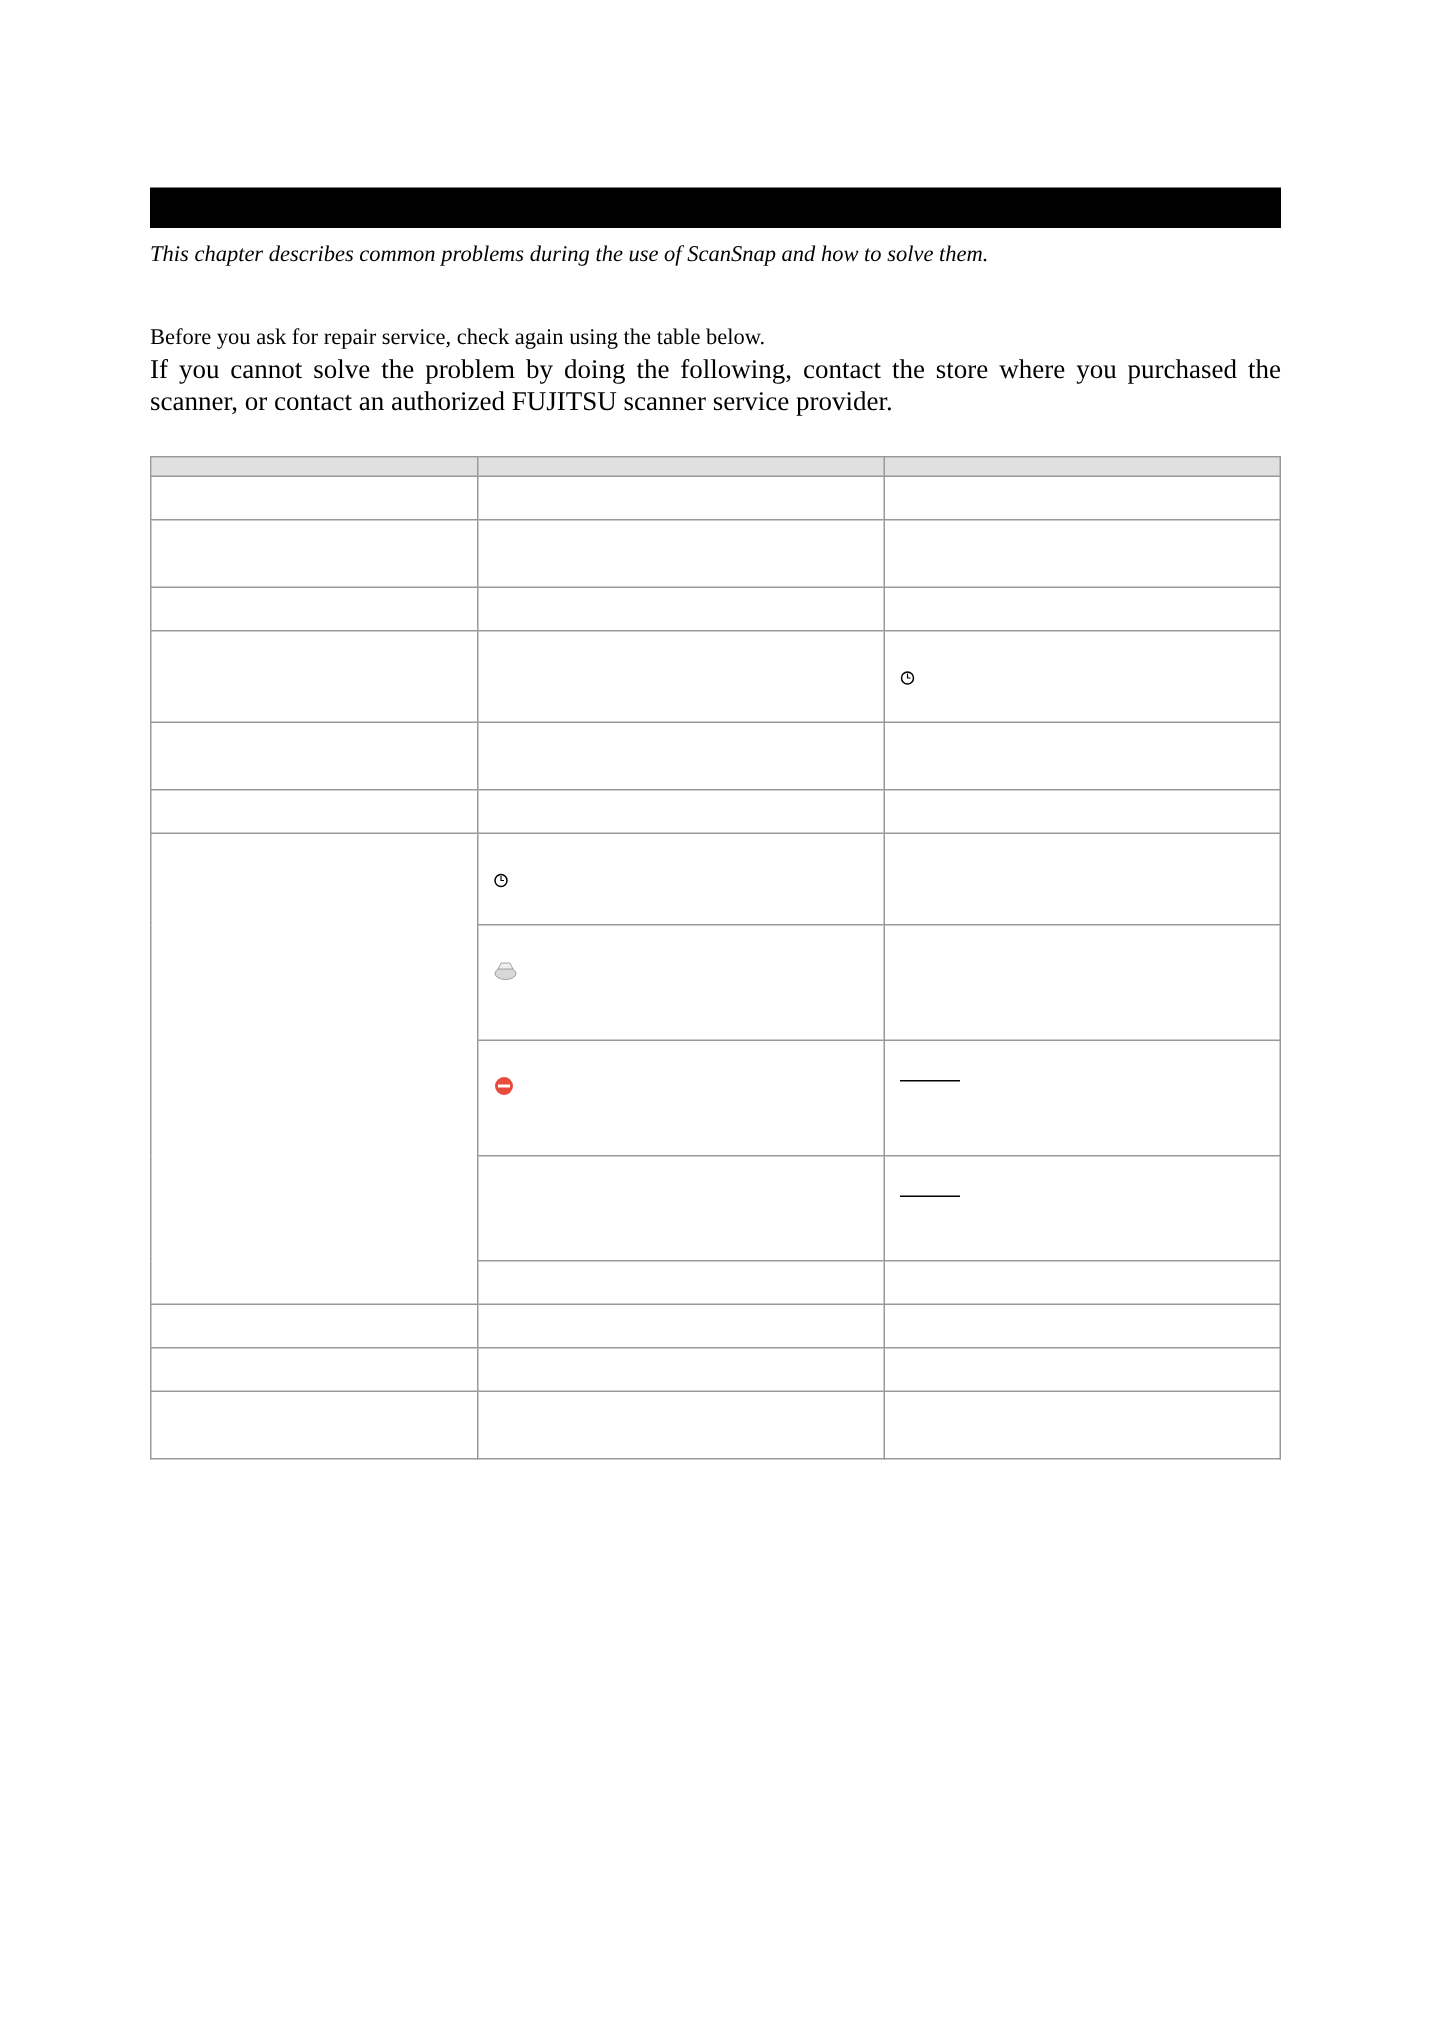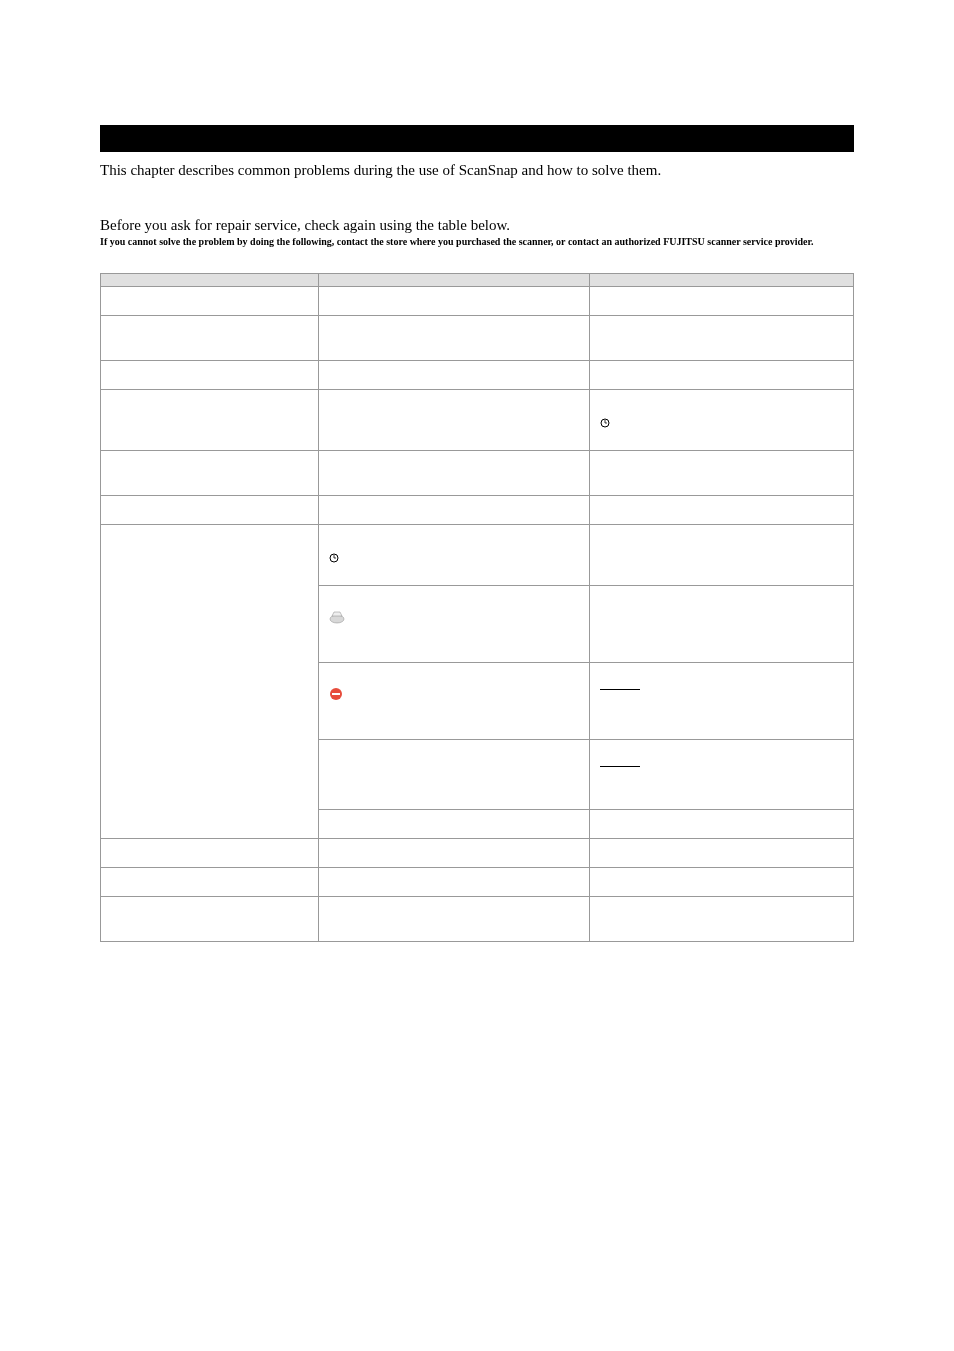--- a/index.html
+++ b/index.html
@@ -13,28 +13,29 @@
     }
     .chapter-title-bar {
       background: #000;
       height: 27px;
       width: 100%;
       margin-bottom: 10px;
     }
     .intro-text {
       font-size: 15px;
       margin-bottom: 38px;
+      font-style: italic;
     }
     .subtext-line {
       font-size: 15px;
       margin-bottom: 2px;
     }
     .bold-line {
-      font-size: 10px;
-      font-weight: bold;
+      font-size: 18px;
+      font-weight: normal;
       text-align: justify;
       margin-bottom: 26px;
     }
     table {
       border-collapse: collapse;
       width: 100%;
       font-size: 14px;
     }
     th, td {
       border: 1px solid #999;

